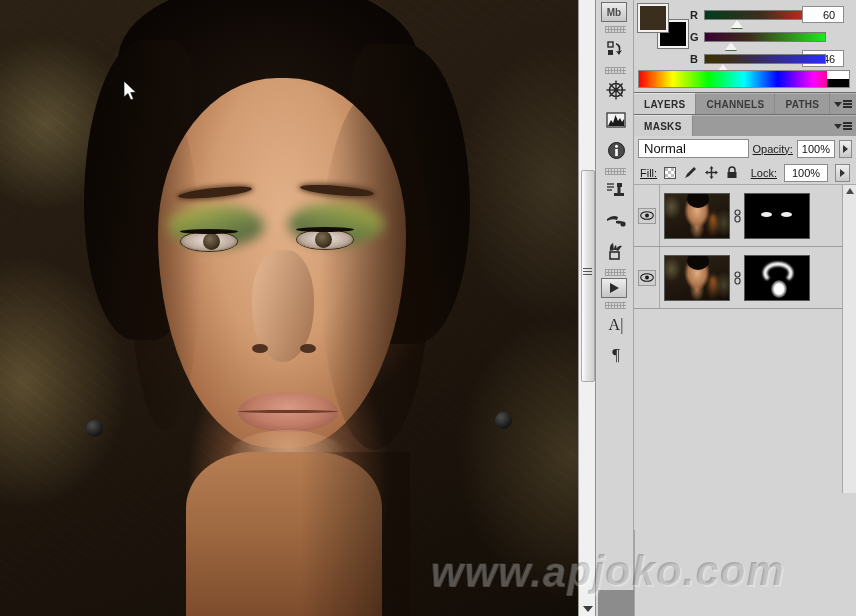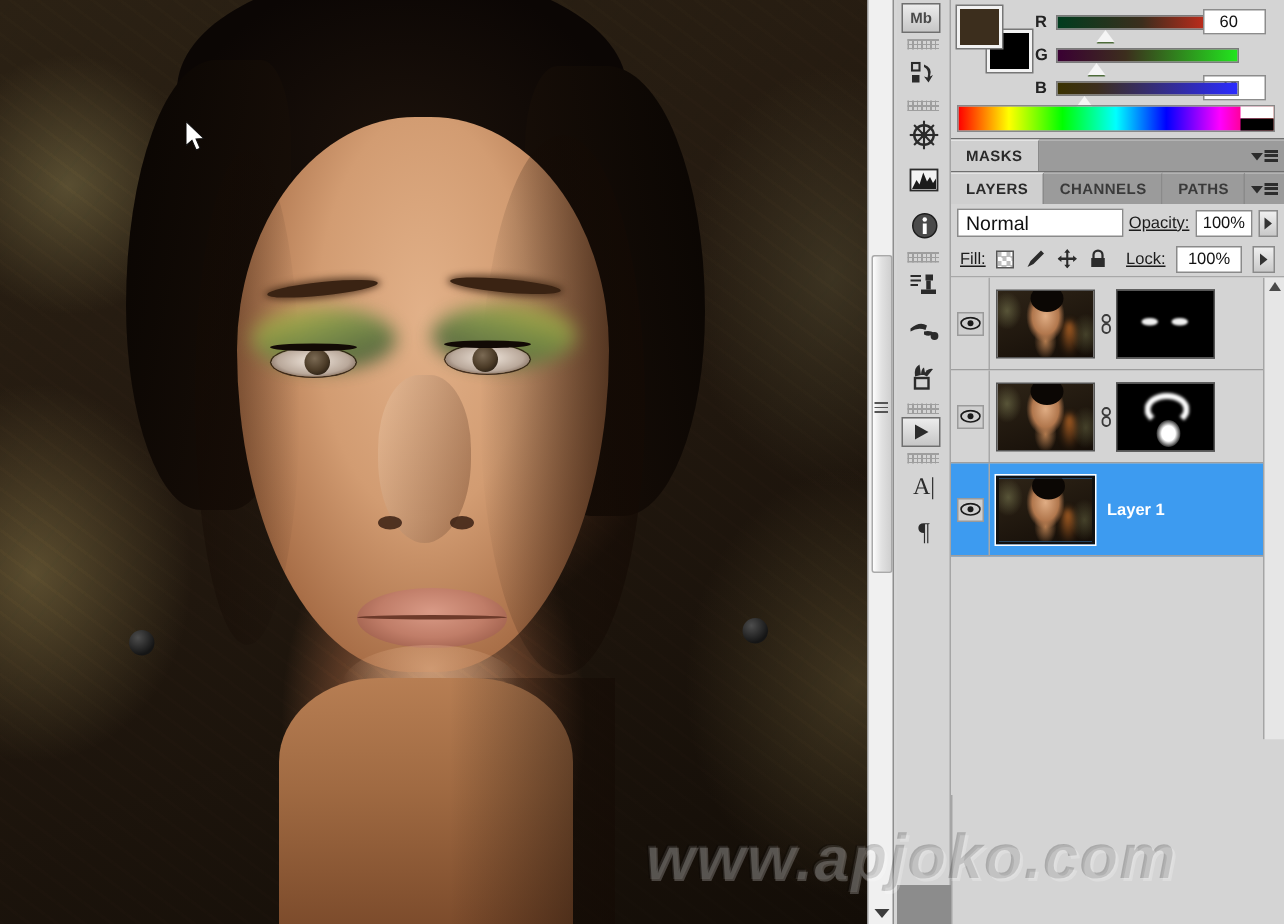--- a/index.html
+++ b/index.html
@@ -116,21 +116,21 @@
   .slider-row { position:relative; height:22px; margin-left:52px; display:flex; align-items:center; }
   .slider-lbl { width:14px; font-size:11px; color:#222; font-weight:bold; }
   .slider-bar { position:relative; width:122px; height:10px; border:1px solid #7a7a7a; }
   .bar-r { background:linear-gradient(90deg,#003c1e,#3c2e1d 47%,#ff2a1a); }
   .bar-g { background:linear-gradient(90deg,#3a0033,#3c2e1d 38%,#22e61e); }
   .bar-b { background:linear-gradient(90deg,#3a3200,#3c2e1d 22%,#2b2bff); }
   .slider-knob { position:absolute; top:9px; width:0;height:0;
      border-left:6px solid transparent; border-right:6px solid transparent; border-bottom:8px solid #f5f5f5;
      filter:drop-shadow(0 1px 0 #4d6b3a); }
   .val-box { position:absolute; right:6px; width:42px; height:17px; background:#fff; border:1px solid #8c8c8c;
-     font-size:11px; color:#111; text-align:left; padding-left:10px; line-height:16px; }
+     font-size:11px; color:#111; text-align:left; padding-left:20px; line-height:16px; }
   .spectrum { position:absolute; left:4px; bottom:4px; width:212px; height:18px; border:1px solid #888;
      background:linear-gradient(90deg,#ff0000,#ffff00 16%,#00ff00 33%,#00ffff 50%,#0000ff 66%,#ff00ff 83%,#ff0000 100%); }
   .spectrum .ends { position:absolute; right:0; top:0; width:22px; height:100%; }
   .spectrum .ends .w { height:50%; background:#fff; }
   .spectrum .ends .k { height:50%; background:#000; }
 
   
   .tabbar { position:relative; height:22px; background:#9b9b9b;
      border-top:1px solid #6f6f6f; display:flex; align-items:stretch; }
   .tab { padding:0 10px; display:flex; align-items:center; font-size:10px; font-weight:bold;
@@ -362,32 +362,32 @@
       <div class="spectrum">
         <div class="ends">
           <div class="w"></div>
           <div class="k"></div>
         </div>
       </div>
     </div>
 
 
     <div class="tabbar">
-      <div class="tab">MASKS</div>
+      <div class="tab">LAYERS</div>
+      <div class="tab inactive">CHANNELS</div>
+      <div class="tab inactive">PATHS</div>
       <div class="tab-fill"></div>
       <div class="panel-menu">
         <span class="pm-tri"></span>
         <span class="pm-lines"></span>
       </div>
     </div>
 
     <div class="tabbar">
-      <div class="tab">LAYERS</div>
-      <div class="tab inactive">CHANNELS</div>
-      <div class="tab inactive">PATHS</div>
+      <div class="tab">MASKS</div>
       <div class="tab-fill"></div>
       <div class="panel-menu">
         <span class="pm-tri"></span>
         <span class="pm-lines"></span>
       </div>
     </div>
 
     <div class="lay-ctl">
       <div class="blend-select">Normal</div>
       <span class="ctl-lbl">Opacity:</span>
@@ -467,36 +467,20 @@
               <rect x="2" y="1" width="5" height="5" rx="2.4" fill="none" stroke="#3a3a3a" stroke-width="1.2"></rect>
               <rect x="2" y="7" width="5" height="6" rx="2.4" fill="none" stroke="#3a3a3a" stroke-width="1.2"></rect>
             </svg>
         </span>
         <div class="mask-box">
           <div class="mask-face"></div>
             <div class="mask-chin"></div>
         </div>
       </div>
 
-      <div class="layer-row selected">
-        <div class="eye-cell">
-          <span class="eye-box">
-            <svg width="14" height="9" viewBox="0 0 14 9">
-                <ellipse cx="7" cy="4.5" rx="6.3" ry="3.8" fill="none" stroke="#1b1b1b" stroke-width="1.1"></ellipse>
-                <circle cx="7" cy="4.5" r="2" fill="#1b1b1b"></circle>
-              </svg>
-          </span>
-        </div>
-        <div class="thumb-box sel">
-          <div class="mini"></div>
-            <div class="mini-hair"></div>
-            <div class="mini-glow"></div>
-        </div>
-        <span class="layer-name">Layer 1</span>
-      </div>
 
 
 
       <div id="layers-scroll">
         <span class="up"></span>
       </div>
     </div>
 
     <div id="panel-bottom">
       <div class="vsep"></div>

